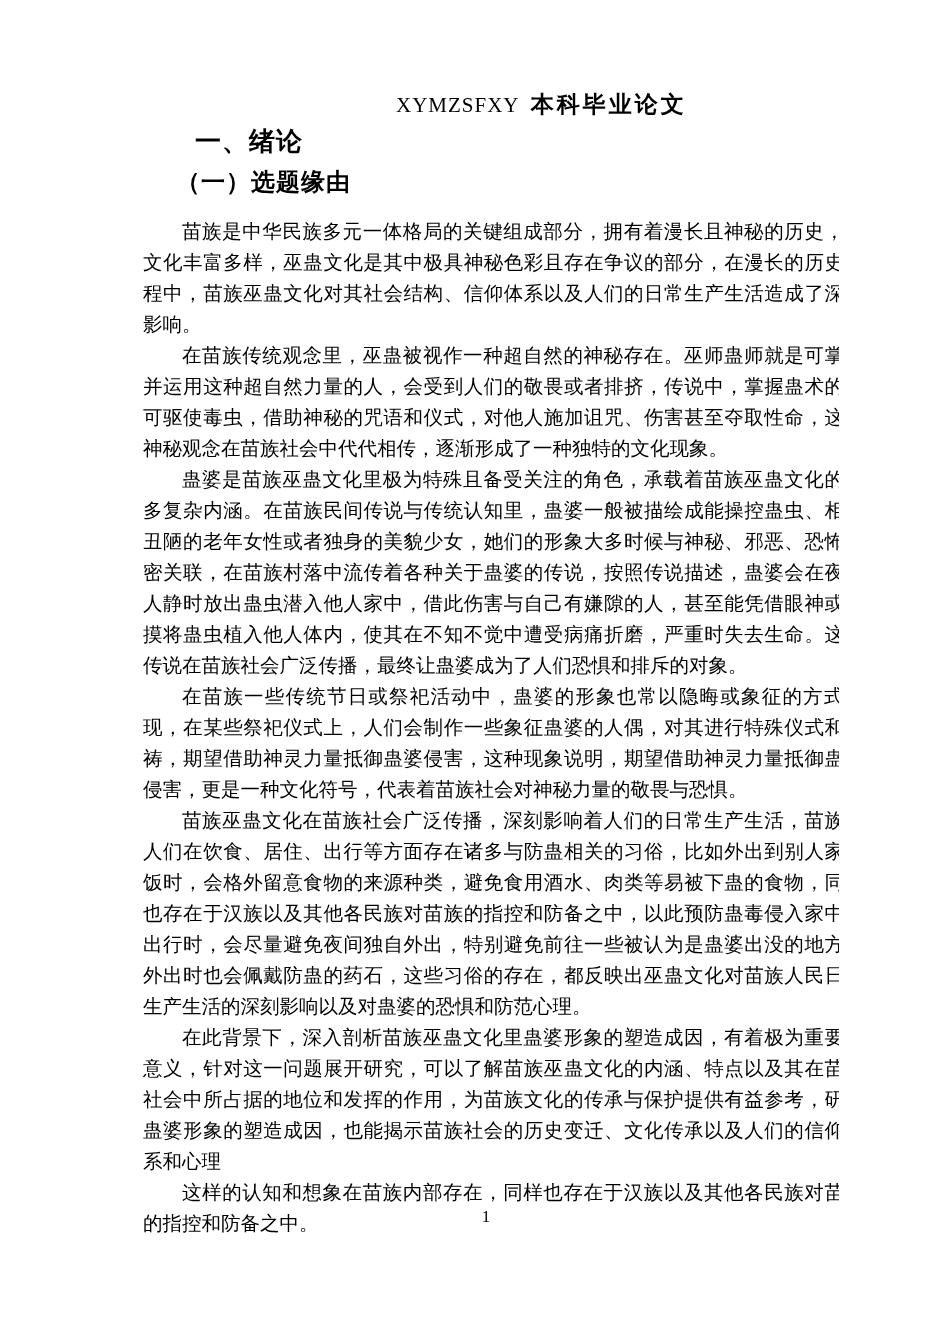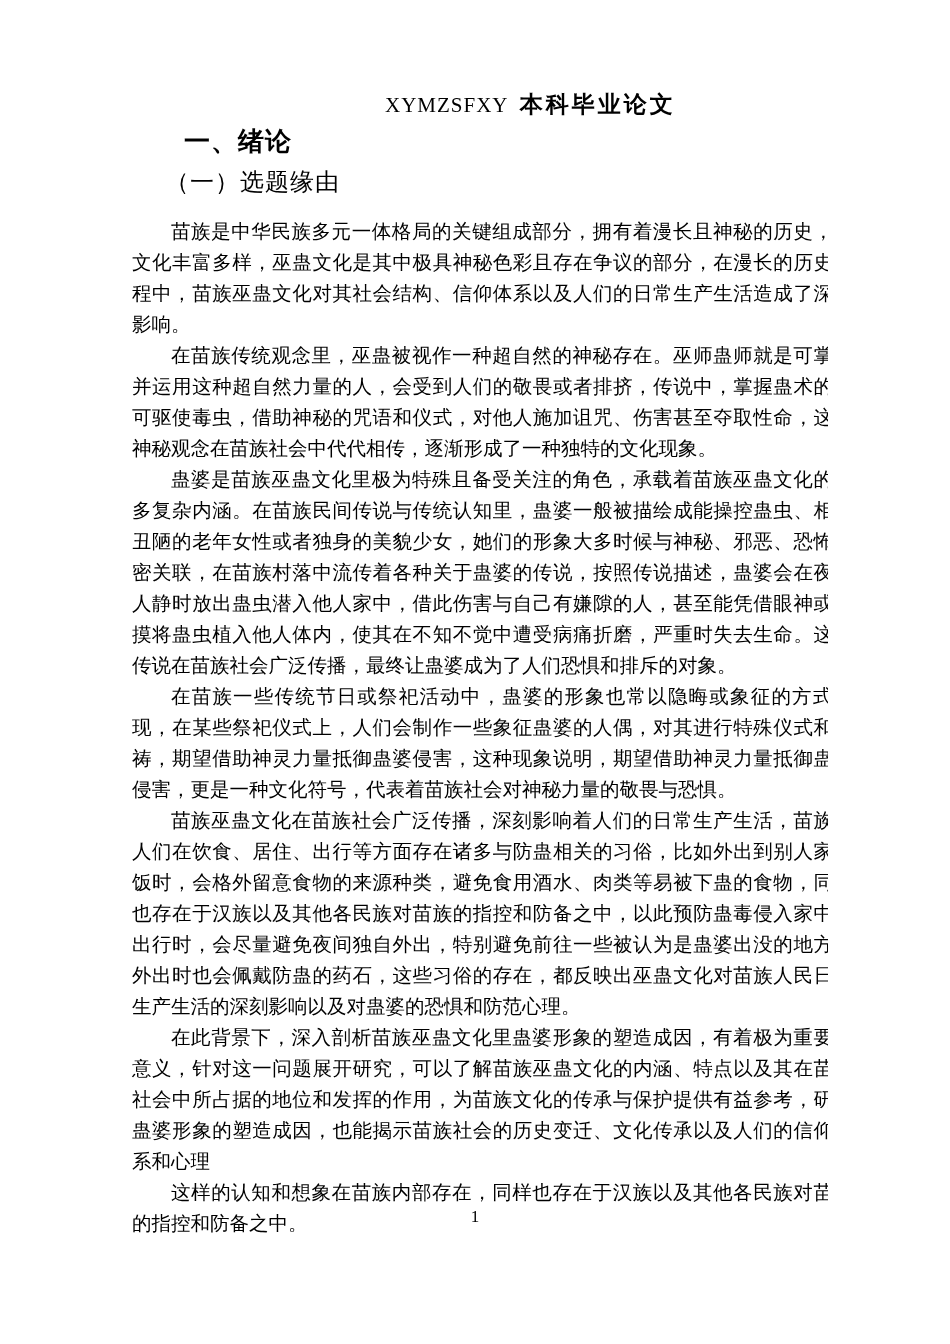--- a/index.html
+++ b/index.html
@@ -6,21 +6,21 @@
   html, body { background: #ffffff; }
   body {
     width: 950px;
     height: 1344px;
     position: relative;
     font-family: "Liberation Serif", "DejaVu Serif", serif;
     color: #000000;
   }
   .page {
     position: absolute;
-    left: 0; top: 0;
+    left: 11px; top: 0;
     width: 828px;
     height: 1344px;
     background: #ffffff;
     overflow: hidden;
   }
   .doc-header {
     position: absolute;
     left: 385px;
     top: 92px;
     white-space: nowrap;
@@ -46,21 +46,21 @@
     font-size: 26px;
     line-height: 34px;
     letter-spacing: 1px;
     white-space: nowrap;
   }
   .h2 {
     position: absolute;
     left: 165px;
     top: 166px;
     font-family: "Liberation Sans", "DejaVu Sans", sans-serif;
-    font-weight: normal;
+    font-weight: bold;
     font-size: 24px;
     line-height: 32px;
     letter-spacing: 1px;
     white-space: nowrap;
   }
   .content {
     position: absolute;
     left: 132px;
     top: 216px;
     width: 721px;

